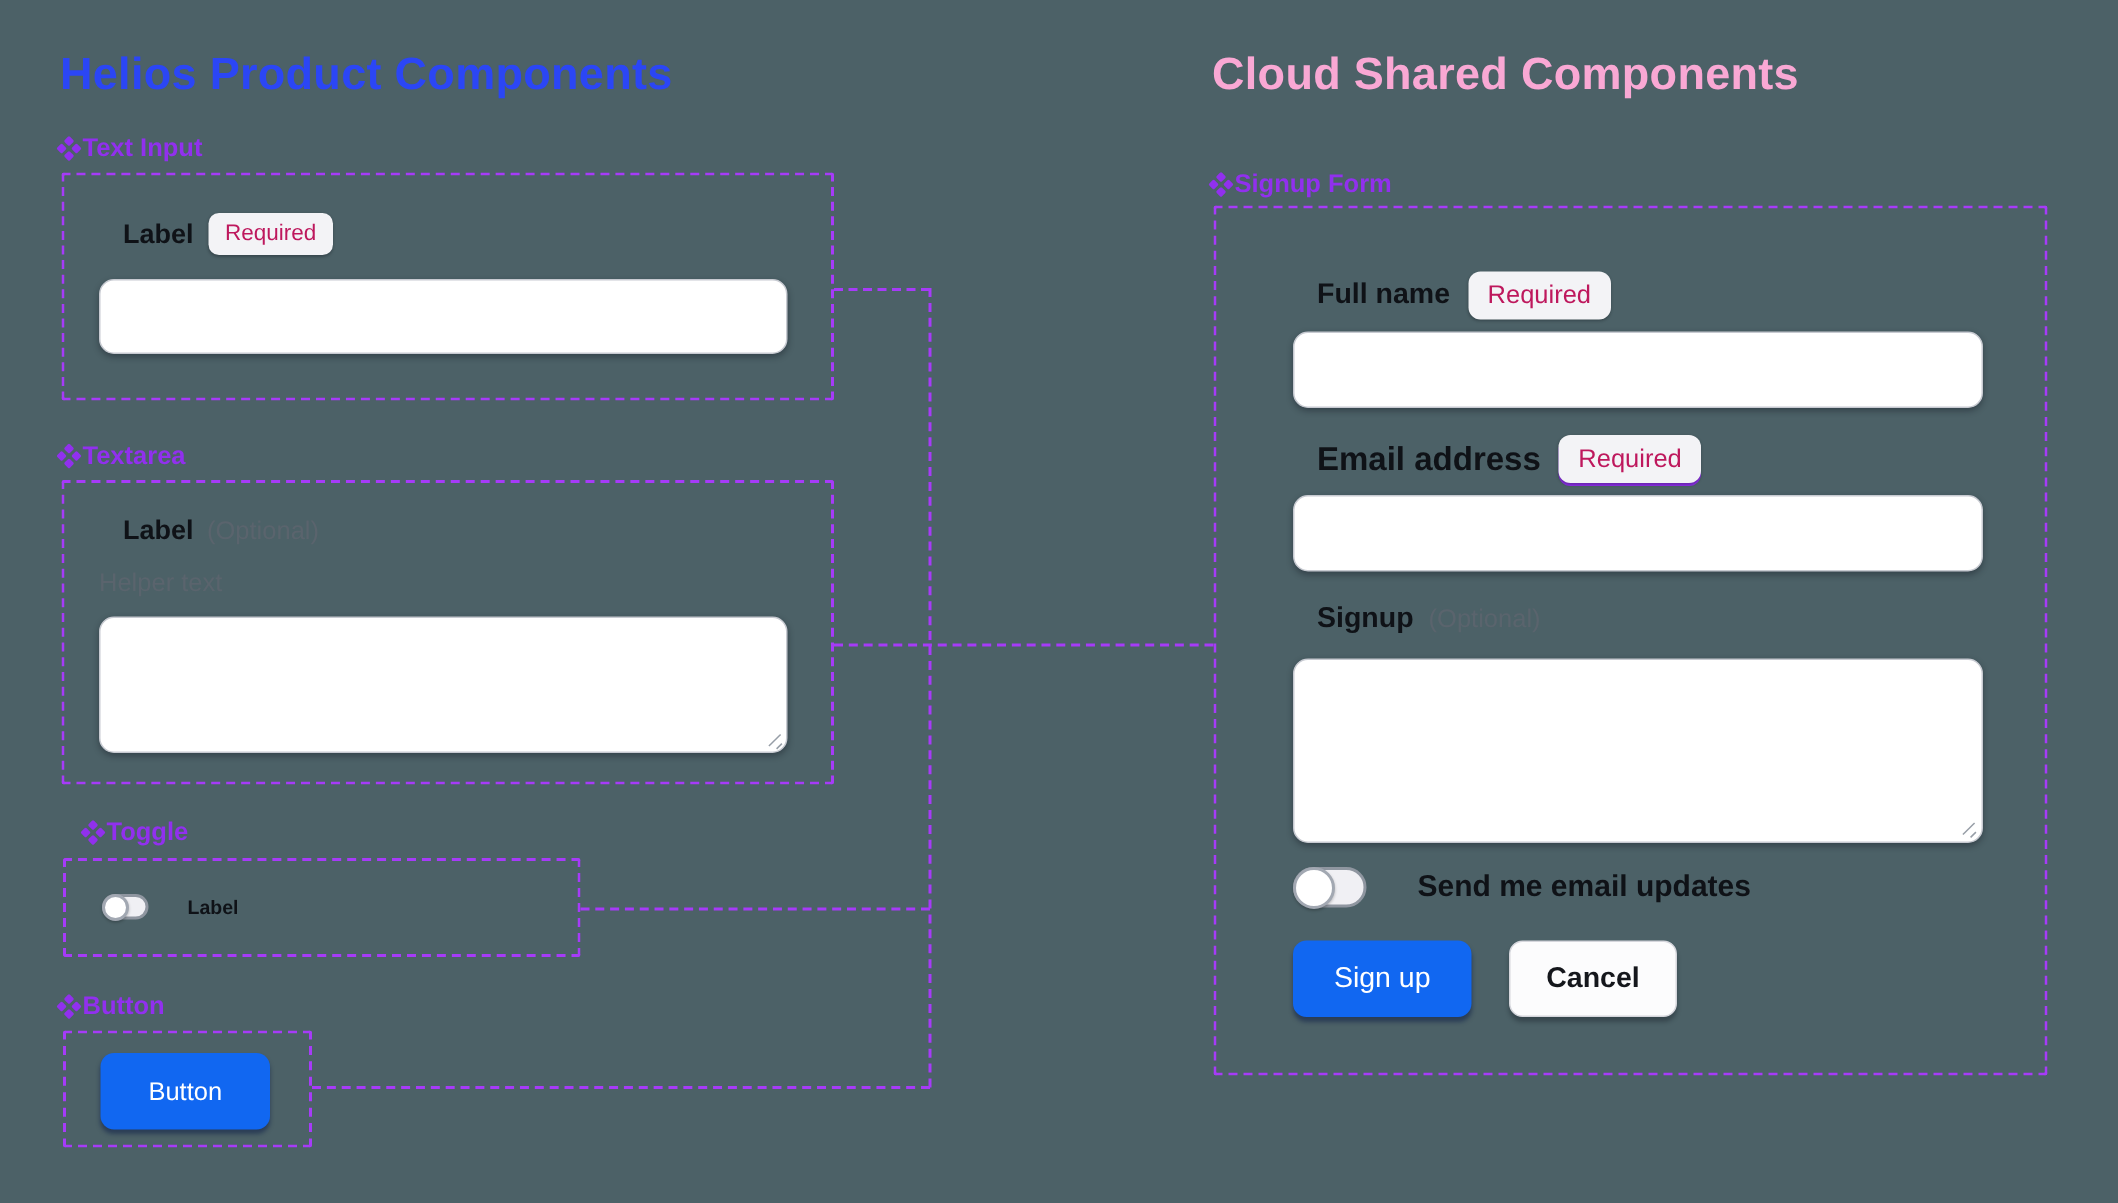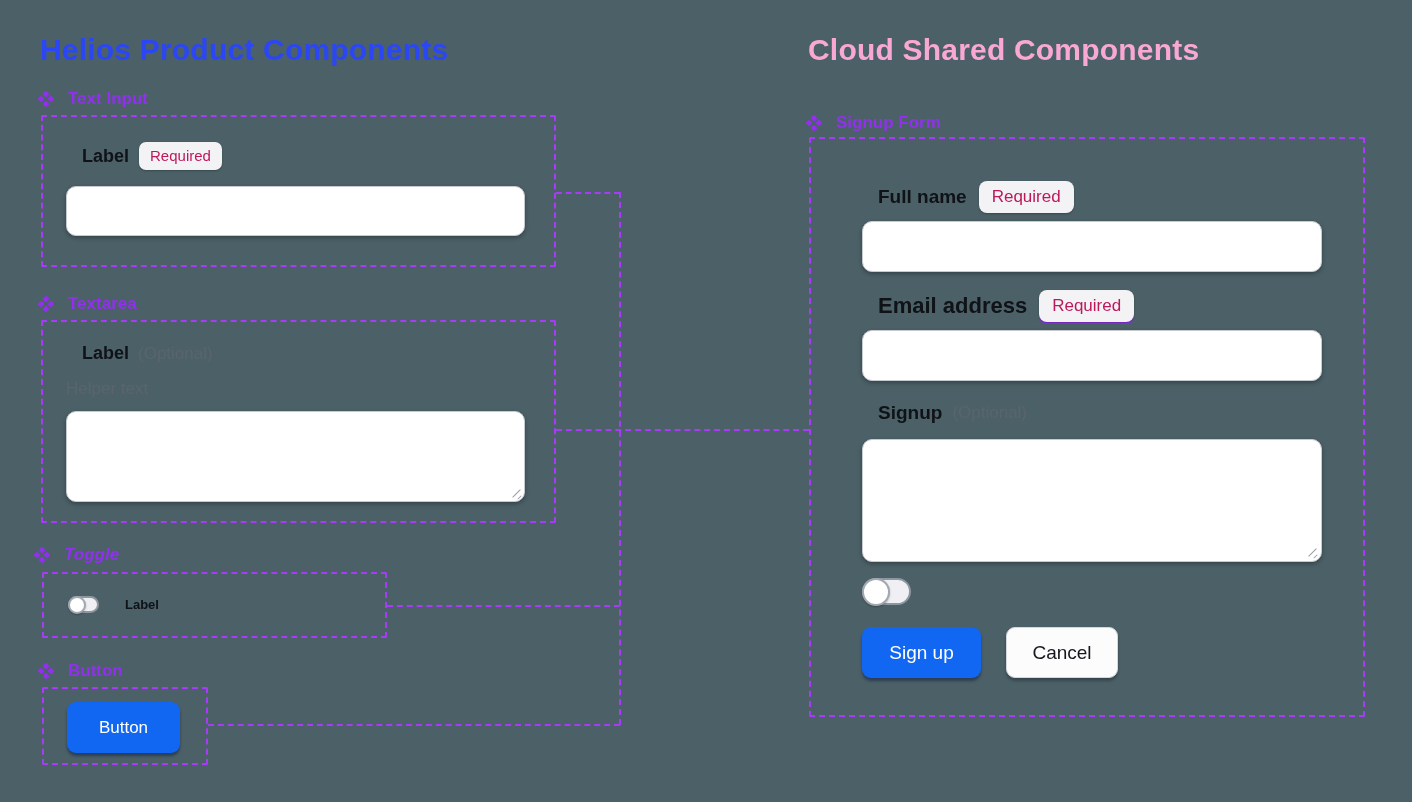--- a/index.html
+++ b/index.html
@@ -11,21 +11,21 @@
     overflow:hidden;
   }
   .abs { position:absolute; }
 
   
   .page-title { font-size:30px; font-weight:700; letter-spacing:.2px; }
   .title-left  { color:#2B46F5; left:40px; top:33px; }
   .title-right { color:#f9a8d4; left:808px; top:33px; }
 
   
-  .comp-label { display:flex; align-items:center; gap:16px; color:#9130EE; font-size:17px; font-weight:700; }
+  .comp-label { display:flex; align-items:center; gap:3px; color:#9130EE; font-size:17px; font-weight:700; }
   .comp-icon { width:12px; height:12px; transform:rotate(45deg); display:grid;
                grid-template-columns:1fr 1fr; grid-template-rows:1fr 1fr; gap:2px; flex:0 0 auto; }
   .comp-icon span { background:#9130EE; border-radius:1px; }
 
   
   .outline { border:2px dashed #A63BF8; border-radius:2px; }
   .conn-h { border-top:2px dashed #A63BF8; height:0; }
   .conn-v { border-left:2px dashed #A63BF8; width:0; }
 
   
@@ -57,21 +57,21 @@
                   box-shadow:0 1px 2px rgba(0,0,0,.25); }
   .toggle-sm { width:31px; height:17px; }
   .toggle-sm .knob { width:18px; height:18px; left:-2px; top:-2.5px; }
   .toggle-lg { width:49px; height:27px; }
   .toggle-lg .knob { width:28px; height:28px; left:-2px; top:-2.5px; }
 
   
   .btn { display:flex; align-items:center; justify-content:center; border-radius:9px; cursor:pointer;
          font-family:"Liberation Sans", sans-serif; border:none; }
   .btn-primary { background:#1167F1; color:#FFFFFF; box-shadow:0 3px 3px rgba(10,25,70,.5); }
-  .btn-secondary { background:#FCFCFD; color:#15171C; border:1.5px solid #D5D6DC; box-shadow:0 3px 3px rgba(18,22,32,.35); }
+  .btn-secondary { background:#FCFCFD; color:#15171C; border:1.5px solid #D5D6DC; box-shadow:0 3px 3px rgba(18,22,32,.35);font-weight:bold; }
 
   .row { display:flex; align-items:center; }
 </style>
 </head>
 <body>
 
 <div class="abs page-title title-left">Helios Product Components</div>
 
 <div class="abs comp-label" style="left:40px; top:89px;">
   <span class="comp-icon">
@@ -103,21 +103,21 @@
   <span class="field-label" style="font-size:18px;">Label</span>
   <span class="muted" style="font-size:17px;">(Optional)</span>
 </div>
 <div class="abs muted" style="left:66px; top:379px; font-size:17px;">Helper text</div>
 <textarea class="abs txt-area" style="left: 66px; top: 411px; width: 459px; height: 91px;"></textarea>
 <span class="abs resize-handle" style="left:509px; top:486px;">
     <i class="l1"></i>
     <i class="l2"></i>
   </span>
 
-<div class="abs comp-label" style="left:36px; top:545px;font-style:italic;">
+<div class="abs comp-label" style="left:56px; top:545px;">
   <span class="comp-icon">
       <span></span>
       <span></span>
       <span></span>
       <span></span>
     </span>
   <span>Toggle</span>
 </div>
 <div class="abs outline" style="left:42px; top:572px; width:345px; height:66px;"></div>
 <div class="abs row" style="left:68px; top:596px; gap:10px;">
@@ -177,16 +177,17 @@
 <textarea class="abs txt-area" style="left: 862px; top: 439px; width: 460px; height: 123px;"></textarea>
 <span class="abs resize-handle" style="left:1305px; top:545px;">
     <i class="l1"></i>
     <i class="l2"></i>
   </span>
 
 <div class="abs row" style="left:862px; top:578px; gap:18px;">
   <span class="toggle toggle-lg">
       <span class="knob"></span>
     </span>
+  <span class="field-label" style="font-size:20px;">Send me email updates</span>
 </div>
 
 <button class="abs btn btn-primary" style="left:862px; top:627px; width:119px; height:51px; font-size:19px;">Sign up</button>
 <button class="abs btn btn-secondary" style="left:1006px; top:627px; width:112px; height:51px; font-size:19px;">Cancel</button>
 
 </body></html>

